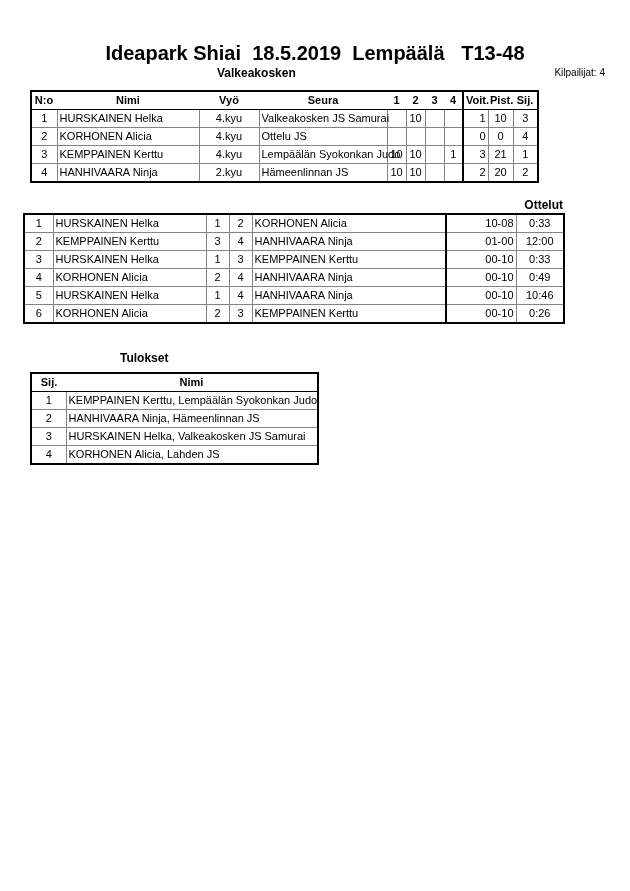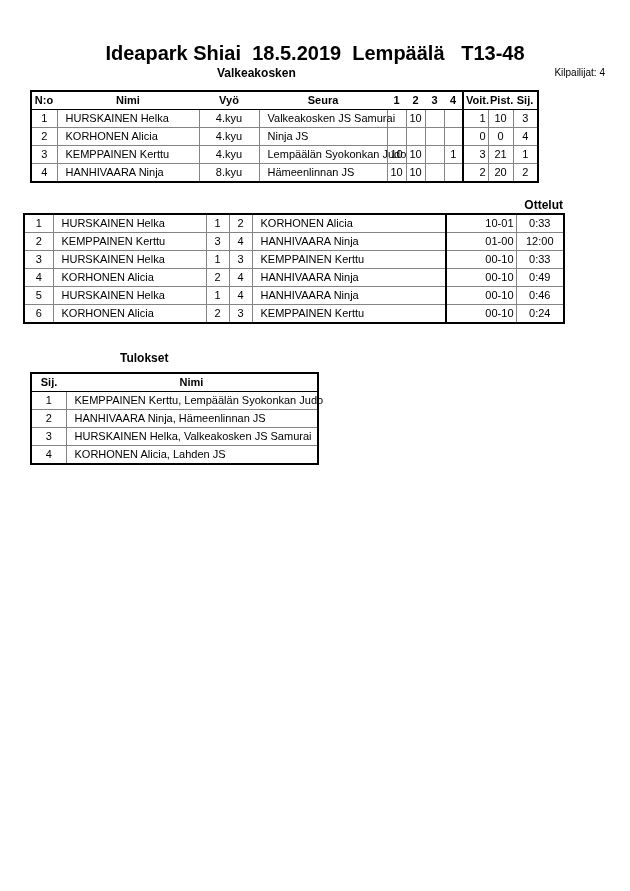--- a/index.html
+++ b/index.html
@@ -46,21 +46,21 @@
   }
   table.sheet td {
     border: 1px solid #848484;
     height: 17px;
     line-height: 17px;
     padding: 0 2px;
     white-space: nowrap;
     overflow: visible;
     text-align: center;
   }
-  table.sheet td.left { text-align: left; padding-left: 8px; }
+  table.sheet td.left { text-align: left; padding-left: 2px; }
   table.sheet tr.hdr td {
     font-weight: bold;
     border-left: none;
     border-right: none;
     border-top: none;
     border-bottom: 1px solid #000000;
   }
   table.sheet tr.hdr td.first { text-align: center; padding-left: 1px; }
   table.sheet td.sep, table.sheet tr.hdr td.sep { border-left: 2px solid #000000; text-align: right; }
   .tbl-kilpailijat { left: 30px;  top: 90px;  width: 507px; }
@@ -115,21 +115,21 @@
       <td></td>
       <td></td>
       <td class="sep">1</td>
       <td>10</td>
       <td>3</td>
     </tr>
     <tr>
       <td>2</td>
       <td class="left">KORHONEN Alicia</td>
       <td>4.kyu</td>
-      <td class="left">Ninja JS</td>
+      <td class="left">Ottelu JS</td>
       <td></td>
       <td></td>
       <td></td>
       <td></td>
       <td class="sep">0</td>
       <td>0</td>
       <td>4</td>
     </tr>
     <tr>
       <td>3</td>
@@ -140,21 +140,21 @@
       <td>10</td>
       <td></td>
       <td>1</td>
       <td class="sep">3</td>
       <td>21</td>
       <td>1</td>
     </tr>
     <tr>
       <td>4</td>
       <td class="left">HANHIVAARA Ninja</td>
-      <td>8.kyu</td>
+      <td>2.kyu</td>
       <td class="left">Hämeenlinnan JS</td>
       <td>10</td>
       <td>10</td>
       <td></td>
       <td></td>
       <td class="sep">2</td>
       <td>20</td>
       <td>2</td>
     </tr>
   </tbody>
@@ -172,21 +172,21 @@
         <col style="width:70px">
         <col style="width:48px">
     </colgroup>
     <tbody>
     <tr>
       <td>1</td>
       <td class="left">HURSKAINEN Helka</td>
       <td>1</td>
       <td>2</td>
       <td class="left">KORHONEN Alicia</td>
-      <td class="sep">10-01</td>
+      <td class="sep">10-08</td>
       <td>0:33</td>
     </tr>
     <tr>
       <td>2</td>
       <td class="left">KEMPPAINEN Kerttu</td>
       <td>3</td>
       <td>4</td>
       <td class="left">HANHIVAARA Ninja</td>
       <td class="sep">01-00</td>
       <td>12:00</td>
@@ -209,30 +209,30 @@
       <td class="sep">00-10</td>
       <td>0:49</td>
     </tr>
     <tr>
       <td>5</td>
       <td class="left">HURSKAINEN Helka</td>
       <td>1</td>
       <td>4</td>
       <td class="left">HANHIVAARA Ninja</td>
       <td class="sep">00-10</td>
-      <td>0:46</td>
+      <td>10:46</td>
     </tr>
     <tr>
       <td>6</td>
       <td class="left">KORHONEN Alicia</td>
       <td>2</td>
       <td>3</td>
       <td class="left">KEMPPAINEN Kerttu</td>
       <td class="sep">00-10</td>
-      <td>0:24</td>
+      <td>0:26</td>
     </tr>
   </tbody>
     </table>
 
   <div class="section-label lbl-tulokset">Tulokset</div>
 
   <table class="sheet tbl-tulokset">
     <colgroup>
       <col style="width:35px">
         <col style="width:252px">

